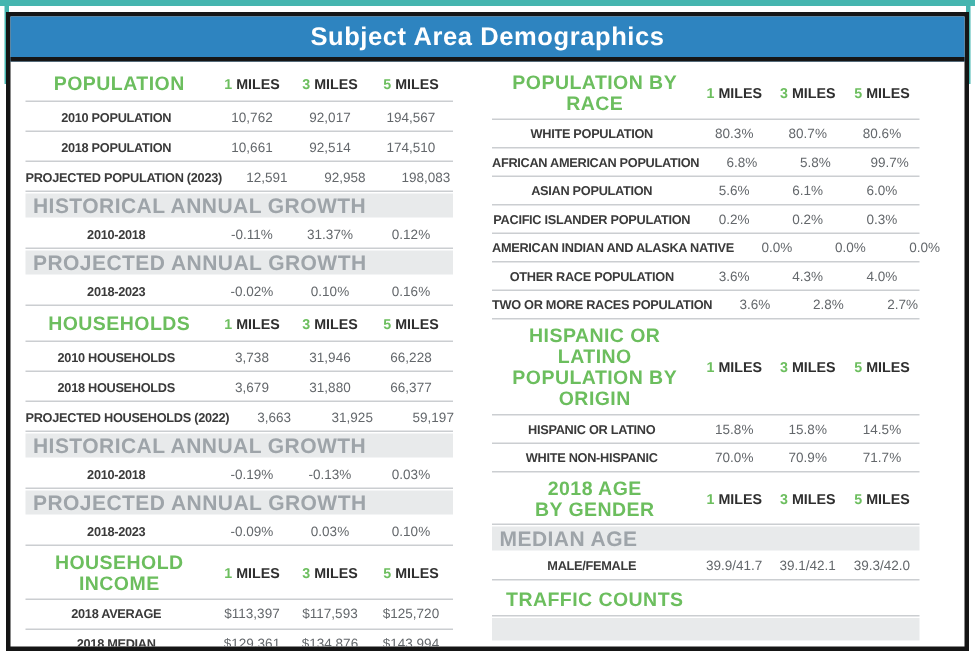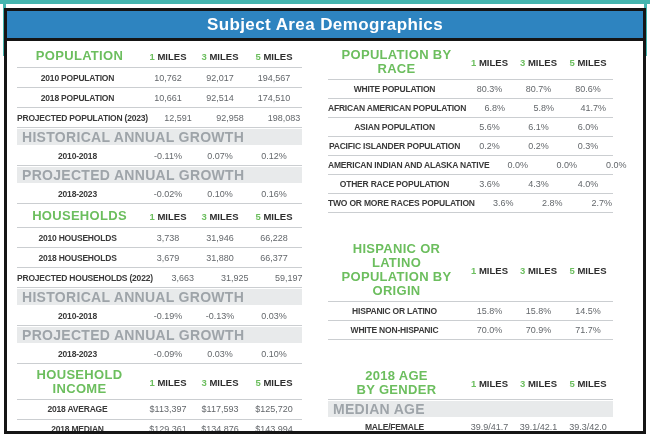--- a/index.html
+++ b/index.html
@@ -33,21 +33,21 @@
     flex:1 1 auto;
     display:flex; gap:26px;
     padding:5px 30px 0 10px;
     align-items:flex-start;
     overflow:hidden;
   }
   .col { flex:1 1 0; min-width:0; }
 
   .section { }
   [data-col="0"] .section + .section { margin-top:2px; }
-  [data-col="1"] .section + .section { margin-top:27px; }
+  [data-col="1"] .section + .section { margin-top:2px; }
 
   .row {
     display:grid;
     grid-template-columns:1fr 52px 52px 56px;
     align-items:center;
     min-height:19px;
     border-bottom:1px solid #cbced1;
   }
   [data-col="1"] .row { grid-template-columns:1fr 49px 49px 50px; min-height:18px; }
 
@@ -113,21 +113,21 @@
             <div class="value">12,591</div>
             <div class="value">92,958</div>
             <div class="value">198,083</div>
           </div>
           <div class="band">
             <span>HISTORICAL ANNUAL GROWTH</span>
           </div>
           <div class="row data">
             <div class="label">2010-2018</div>
             <div class="value">-0.11%</div>
-            <div class="value">0.07%</div>
+            <div class="value">31.37%</div>
             <div class="value">0.12%</div>
           </div>
           <div class="band">
             <span>PROJECTED ANNUAL GROWTH</span>
           </div>
           <div class="row data">
             <div class="label">2018-2023</div>
             <div class="value">-0.02%</div>
             <div class="value">0.10%</div>
             <div class="value">0.16%</div>
@@ -209,21 +209,21 @@
           <div class="row data">
             <div class="label">WHITE POPULATION</div>
             <div class="value">80.3%</div>
             <div class="value">80.7%</div>
             <div class="value">80.6%</div>
           </div>
           <div class="row data">
             <div class="label">AFRICAN AMERICAN POPULATION</div>
             <div class="value">6.8%</div>
             <div class="value">5.8%</div>
-            <div class="value">41.7%</div>
+            <div class="value">99.7%</div>
           </div>
           <div class="row data">
             <div class="label">ASIAN POPULATION</div>
             <div class="value">5.6%</div>
             <div class="value">6.1%</div>
             <div class="value">6.0%</div>
           </div>
           <div class="row data">
             <div class="label">PACIFIC ISLANDER POPULATION</div>
             <div class="value">0.2%</div>

